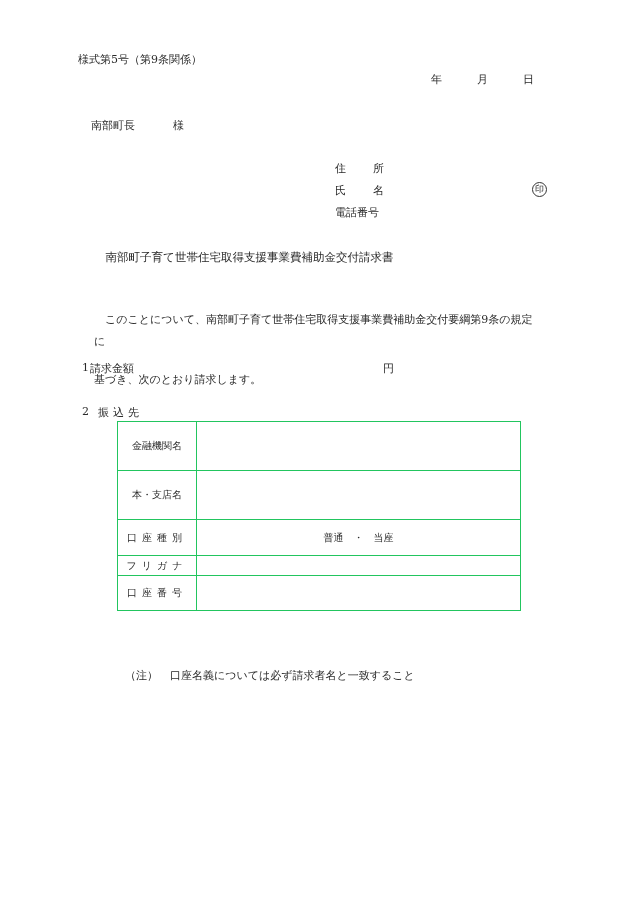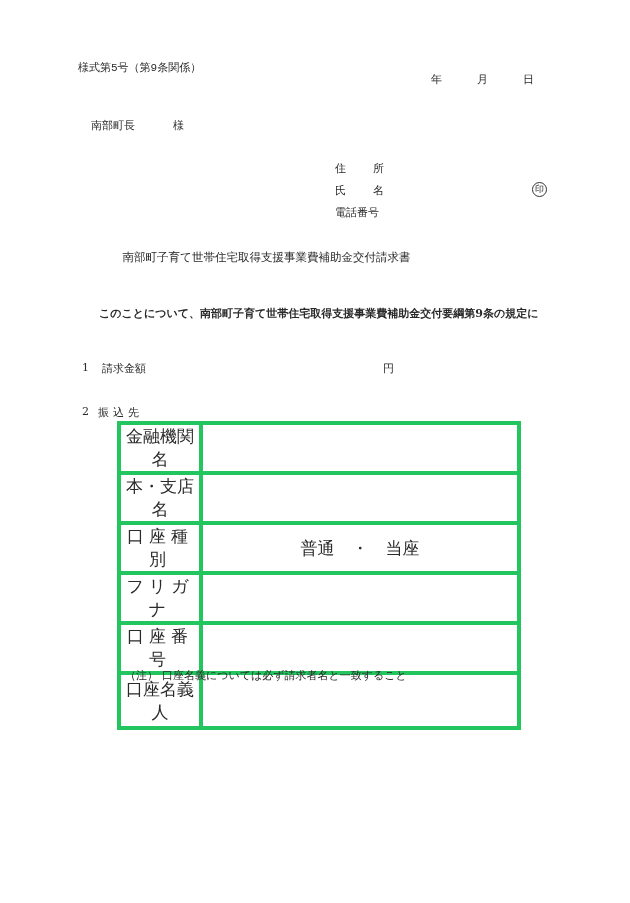--- a/index.html
+++ b/index.html
@@ -2,52 +2,52 @@
 <html><head>
 <meta charset="utf-8">
 <style>
   html, body { margin: 0; padding: 0; background: #ffffff; }
   body {
     width: 630px; height: 903px; position: relative; overflow: hidden;
     font-family: "DejaVu Serif", "Liberation Serif", serif;
     color: #2a2a2a; font-size: 11px;
   }
   .abs { position: absolute; white-space: nowrap; }
-  .form-no { left: 78px; top: 60px; font-family: Liberation Mono, monospace; }
+  .form-no { left: 78px; top: 52px; }
   .date { top: 72px; left: 0; width: 630px; }
   .date span { position: absolute; }
   .addressee { left: 91px; top: 118px; text-align: right; }
   .addressee .sama { position: absolute; left: 82px; }
   .applicant { left: 335px; top: 161px; }
   .applicant .row { height: 22px; position: relative; }
   .applicant .k1 { position: absolute; left: 0; }
   .applicant .k2 { position: absolute; left: 38px; }
   .seal {
     position: absolute; left: 532px; top: 182px; width: 13px; height: 13px;
     border: 1px solid #333; border-radius: 50%; font-size: 9px;
     line-height: 13px; text-align: center;
   }
-  .title { left: 17px; width: 499px; top: 250px; text-align: center; font-size: 11.5px; font-family: Liberation Serif, serif; }
+  .title { left: 0; width: 499px; top: 250px; text-align: center; font-size: 11.5px; font-family: Liberation Serif, serif; }
   .body-text { left: 78px; top: 293px; width: 480px; line-height: 22px; white-space: normal; }
-  .body-text p { margin: 10px; font-weight: bold; }
+  .body-text p { margin: 16px; }
   .item1 { left: 82px; top: 361px; }
-  .item1 .lbl { position: absolute; left: 20px; }
+  .item1 .lbl { position: absolute; left: 8px; }
   .item1 .yen { position: absolute; left: 301px; }
   .item2 { left: 82px; top: 405px; }
   .item2 .lbl { position: absolute; left: 16px; letter-spacing: 4px; }
   table.bank {
     position: absolute; left: 117px; top: 421px; width: 404px;
     border-collapse: collapse; table-layout: fixed;
   }
-  table.bank td { border: 4px solid #22c55e; padding: 0; font-size: 17px; }
+  table.bank td { border: 1px solid #22c55e; padding: 0; font-size: 10px; }
   table.bank td.k { width: 78px; text-align: center; }
   table.bank td.v { text-align: center; }
   .spaced { letter-spacing: 5px; }
   .note { left: 125px; top: 668px; }
-  .note .t { margin-left: 4px; }
+  .note .t { margin-left: 12px; }
 </style>
 </head>
 <body>
 
 <div class="abs form-no">様式第5号（第9条関係）</div>
 
 <div class="abs date">
   <span style="left:431px">年</span>
   <span style="left:477px">月</span>
   <span style="left:523px">日</span>
@@ -70,20 +70,21 @@
   <div class="row">
     <span class="k1">電話番号</span>
   </div>
 </div>
 <div class="seal">印</div>
 
 <div class="abs title">南部町子育て世帯住宅取得支援事業費補助金交付請求書</div>
 
 <div class="abs body-text">
   <p>　このことについて、南部町子育て世帯住宅取得支援事業費補助金交付要綱第9条の規定に</p>
+  <p>基づき、次のとおり請求します。</p>
 </div>
 
 <div class="abs item1">
   <span>1</span>
   <span class="lbl">請求金額</span>
   <span class="yen">円</span>
 </div>
 
 <div class="abs item2">
   <span>2</span>
@@ -105,22 +106,18 @@
     <td class="v">普通　・　当座</td>
   </tr>
   <tr style="height:20px">
     <td class="k spaced">フリガナ</td>
     <td class="v"></td>
   </tr>
   <tr style="height:35px">
     <td class="k spaced">口座番号</td>
     <td class="v"></td>
   </tr>
-  <tr style="height:55px">
-    <td class="k">口座名義人</td>
-    <td class="v"></td>
-  </tr>
 </tbody>
   </table>
 
 <div class="abs note">
   <span>（注）</span><span class="t">口座名義については必ず請求者名と一致すること</span>
 </div>
 
 </body></html>

